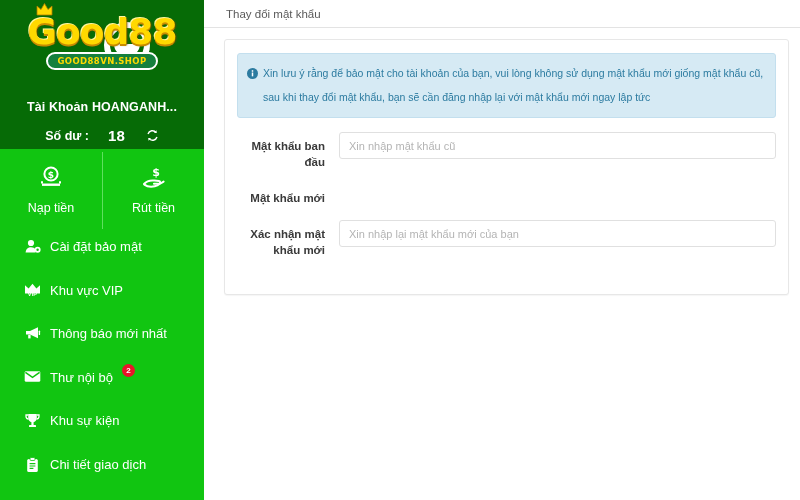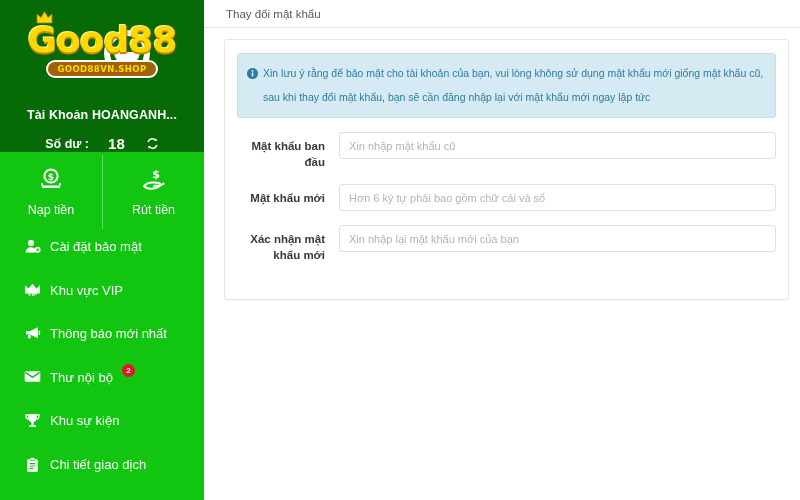--- a/index.html
+++ b/index.html
@@ -15,21 +15,20 @@
   #sidebar {
     width: 204px; height: 500px;
     background: #11c511;
     display: flex; flex-direction: column;
     flex: 0 0 204px;
     position: relative;
   }
   .account-panel {
     background: #066b06;
     height: 164px;
-    padding-top: 8px;
     display: flex; flex-direction: column; align-items: center;
     position: relative;
   }
   .logo-wrap {
     position: relative; width: 180px; height: 82px;
     display: flex; flex-direction: column; align-items: center; justify-content: center;
   }
   .logo-ring {
     position: absolute; left: 92px; top: 22px;
     width: 46px; height: 46px; border-radius: 50%;
@@ -48,21 +47,21 @@
     font-family: "DejaVu Sans", sans-serif;
     line-height: 38px;
   }
   .logo-crown {
     position: absolute; left: 24px; top: 2px; z-index: 3;
     color: #ffd900; font-size: 16px;
     text-shadow: 0 1px 0 #b07c00;
   }
   .logo-badge {
     position: relative; z-index: 3; margin-top: 1px;
-    background: #a16207;
+    background: #15803d;
     border: 2px solid #ffffff;
     border-radius: 9px;
     color: #ffd900;
     font-size: 8.5px; font-weight: bold; letter-spacing: 0.4px;
     padding: 2px 9px 2px 9px;
     font-family: "DejaVu Sans", sans-serif;
   }
   .account-name {
     margin-top: 18px;
     color: #ffffff; font-size: 12.5px; font-weight: bold;
@@ -344,23 +343,20 @@
 
           <div class="form-row">
             <div class="form-label">Mật khẩu ban đầu</div>
             <div class="form-control">
               <input type="password" placeholder="Xin nhập mật khẩu cũ" style="">
             </div>
           </div>
 
           <div class="form-row">
             <div class="form-label">Mật khẩu mới</div>
-            <div class="form-control">
-              <input type="password" placeholder="Hơn 6 ký tự phải bao gồm chữ cái và số" style="">
-            </div>
           </div>
 
           <div class="form-row">
             <div class="form-label">Xác nhận mật khẩu mới</div>
             <div class="form-control">
               <input type="password" placeholder="Xin nhập lại mật khẩu mới của bạn" style="">
             </div>
           </div>
 
 

